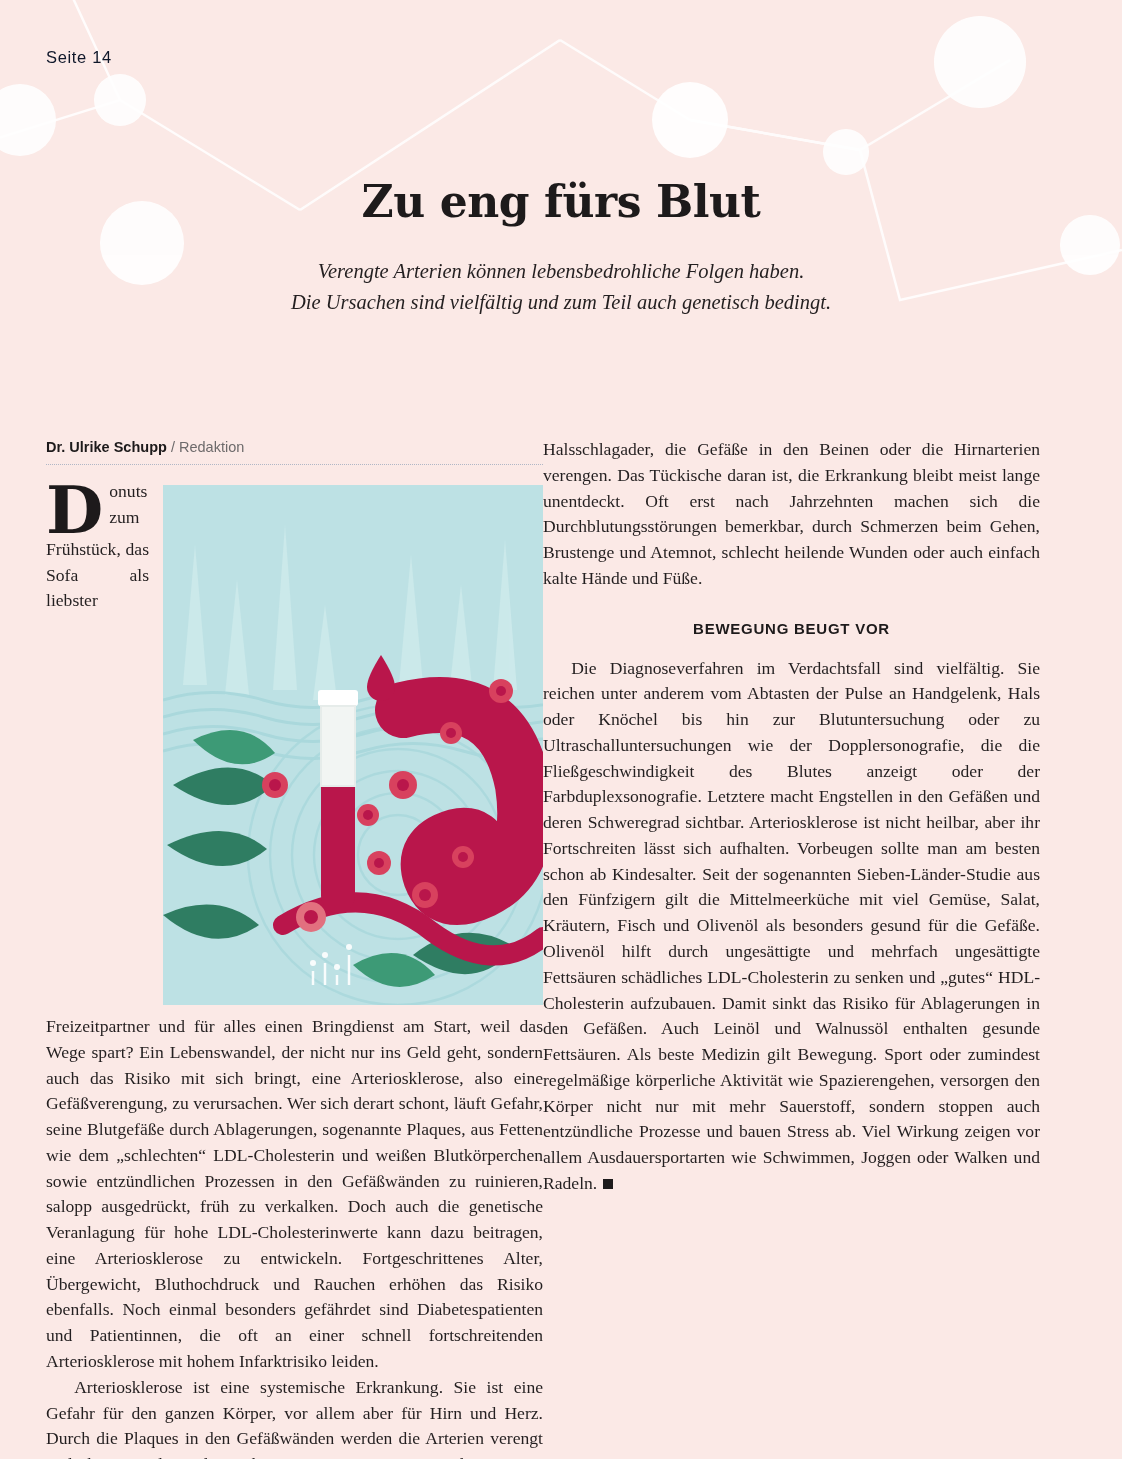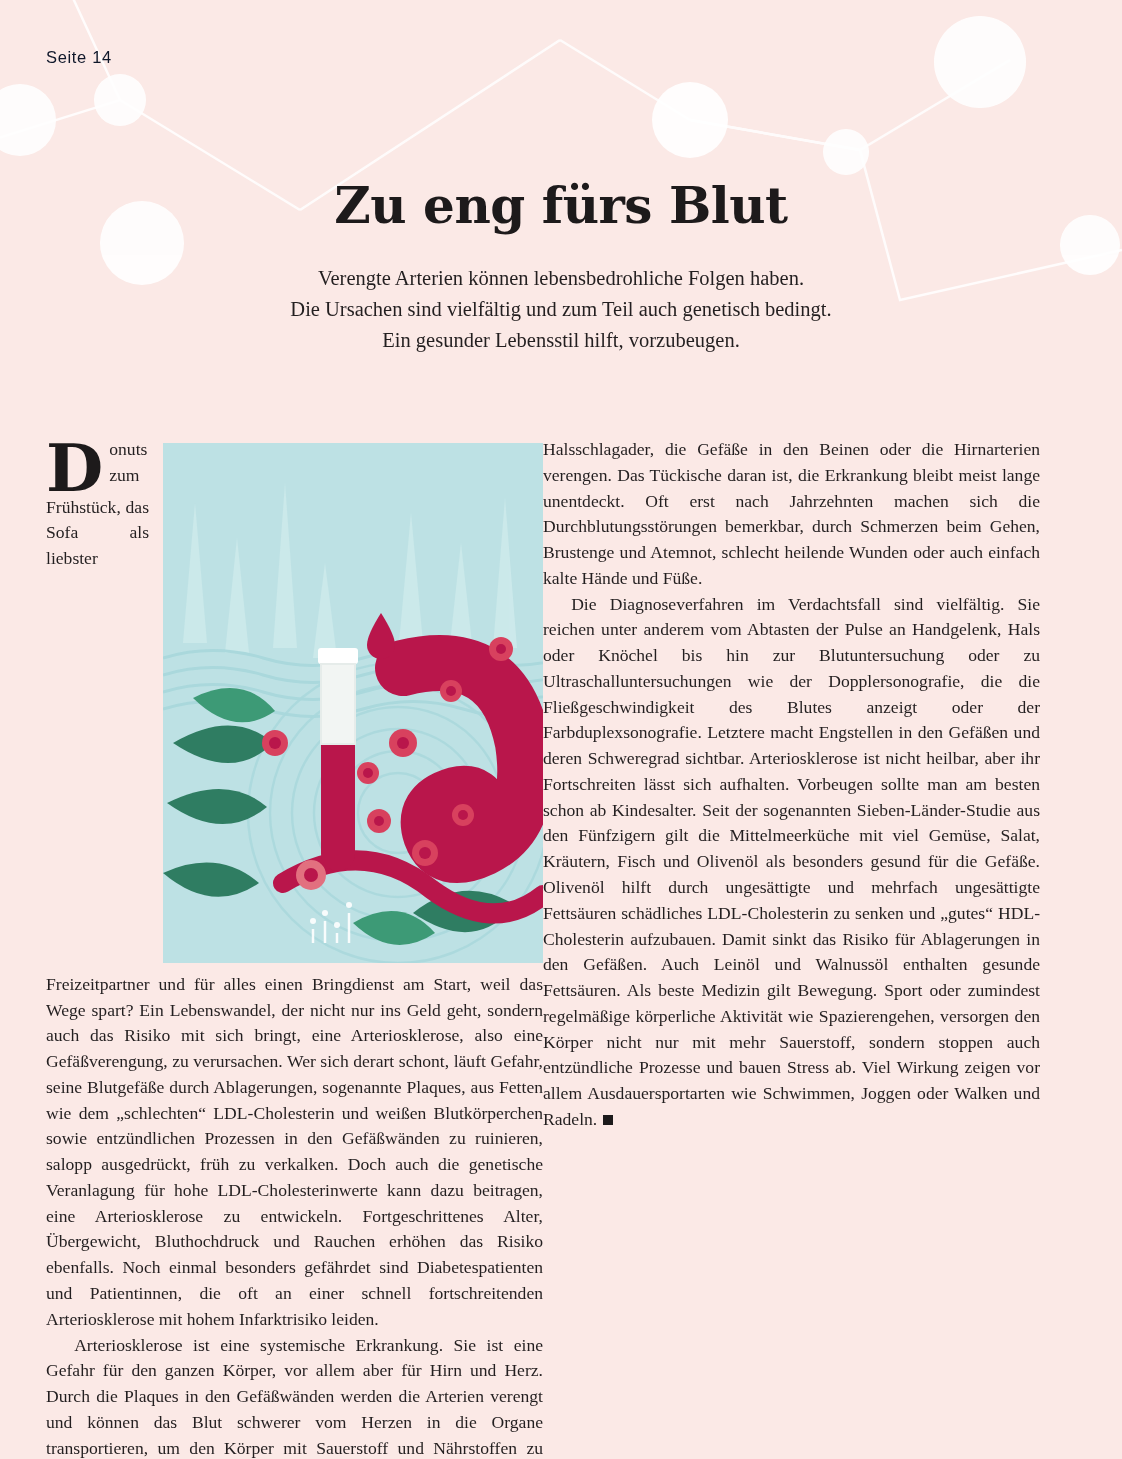--- a/index.html
+++ b/index.html
@@ -39,28 +39,29 @@
     position: absolute;
     top: 178px;
     left: 0;
     width: 100%;
     text-align: center;
     z-index: 3;
   }
   .headline {
     font-family: "DejaVu Serif", serif;
     font-weight: bold;
-    font-size: 50px;
+    font-size: 44px;
     letter-spacing: -0.01em;
     color: #1d1a1b;
     margin: 0 0 30px 0;
     line-height: 1.1;
   }
   .standfirst {
     font-family: "Liberation Serif", serif;
+    font-style: italic;
     font-size: 20.5px;
     line-height: 1.5;
     color: #231f20;
   }
 
   
   .columns {
     position: absolute;
     top: 437px;
     left: 46px;
@@ -157,27 +158,31 @@
   </g>
 </svg>
 
 <div class="page-number">Seite 14</div>
 
 <div class="title-block">
   <h1 class="headline">Zu eng fürs Blut</h1>
   <div class="standfirst">
     <div>Verengte Arterien können lebensbedrohliche Folgen haben.</div>
     <div>Die Ursachen sind vielfältig und zum Teil auch genetisch bedingt.</div>
-    <div>Ein gesunder Lebensstil hilft, vorzubeugen.</div>
   </div>
 </div>
 
 <div class="columns">
 
   <div class="col left">
+    <div class="byline">
+      <span class="author">Dr. Ulrike Schupp</span>
+      <span class="sep">/</span>
+      <span class="dept">Redaktion</span>
+    </div>
 
     <div class="figure">
       <svg width="380" height="520" viewBox="0 0 380 520">
         <rect x="0" y="0" width="380" height="520" fill="#bde1e4"></rect>
 
         <g fill="#cdeaeb" opacity="0.9">
           <path d="M20 200 L32 60 L44 200 Z"></path>
           <path d="M62 210 L74 95 L86 210 Z"></path>
           <path d="M110 205 L122 40 L134 205 Z"></path>
           <path d="M150 215 L162 120 L174 215 Z"></path>
@@ -267,18 +272,19 @@
 
     <div class="clear"></div>
 
 
     <p>Arteriosklerose ist eine systemische Erkrankung. Sie ist eine Gefahr für den ganzen Körper, vor allem aber für Hirn und Herz. Durch die Plaques in den Gefäßwänden werden die Arterien verengt und können das Blut schwerer vom Herzen in die Organe transportieren, um den Körper mit Sauerstoff und Nährstoffen zu versorgen. Die Blutgefäße werden zunehmend unelastischer. Reißen die Plaques dann schließlich, können sich Thromben lösen, die das Gefäß ganz verstopfen. Ist dabei das Herz betroffen und der Herzmuskel wird nicht mehr ausreichend versorgt, kommt es zu einem Herzinfarkt. Arteriosklerose kann auch die</p>
   </div>
 
   <div class="col right">
     <p class="noindent">Halsschlagader, die Gefäße in den Beinen oder die Hirnarterien verengen. Das Tückische daran ist, die Erkrankung bleibt meist lange unentdeckt. Oft erst nach Jahrzehnten machen sich die Durchblutungsstörungen bemerkbar, durch Schmerzen beim Gehen, Brustenge und Atemnot, schlecht heilende Wunden oder auch einfach kalte Hände und Füße.</p>
 
+    <div class="subhead">BEWEGUNG BEUGT VOR</div>
 
     <p><span>Die Diagnoseverfahren im Verdachtsfall sind vielfältig. Sie reichen unter anderem vom Abtasten der Pulse an Handgelenk, Hals oder Knöchel bis hin zur Blutuntersuchung oder zu Ultraschalluntersuchungen wie der Dopplersonografie, die die Fließgeschwindigkeit des Blutes anzeigt oder der Farbduplexsonografie. Letztere macht Engstellen in den Gefäßen und deren Schweregrad sichtbar. Arteriosklerose ist nicht heilbar, aber ihr Fortschreiten lässt sich aufhalten. Vorbeugen sollte man am besten schon ab Kindesalter. Seit der sogenannten Sieben-Länder-Studie aus den Fünfzigern gilt die Mittelmeerküche mit viel Gemüse, Salat, Kräutern, Fisch und Olivenöl als besonders gesund für die Gefäße. Olivenöl hilft durch ungesättigte und mehrfach ungesättigte Fettsäuren schädliches LDL-Cholesterin zu senken und „gutes“ HDL-Cholesterin aufzubauen. Damit sinkt das Risiko für Ablagerungen in den Gefäßen. Auch Leinöl und Walnussöl enthalten gesunde Fettsäuren. Als beste Medizin gilt Bewegung. Sport oder zumindest regelmäßige körperliche Aktivität wie Spazierengehen, versorgen den Körper nicht nur mit mehr Sauerstoff, sondern stoppen auch entzündliche Prozesse und bauen Stress ab. Viel Wirkung zeigen vor allem Ausdauersportarten wie Schwimmen, Joggen oder Walken und Radeln.</span><span class="endmark"></span></p>
   </div>
 
   <div class="clear"></div>
 </div>
 
 </body></html>

